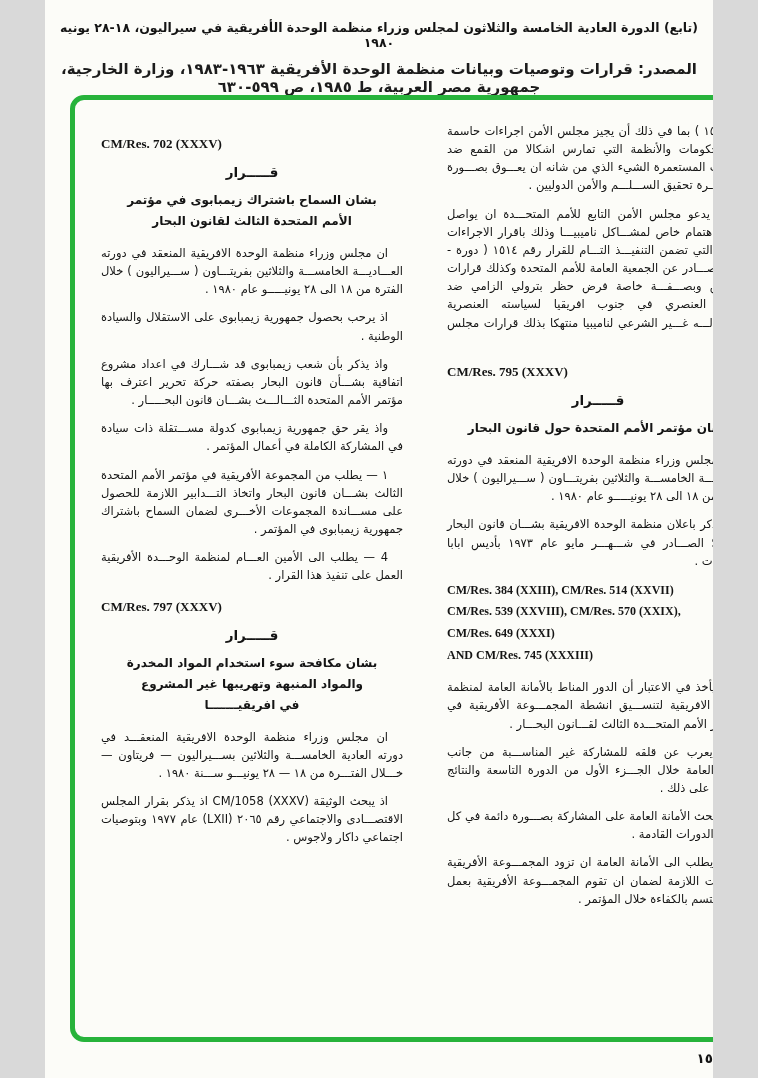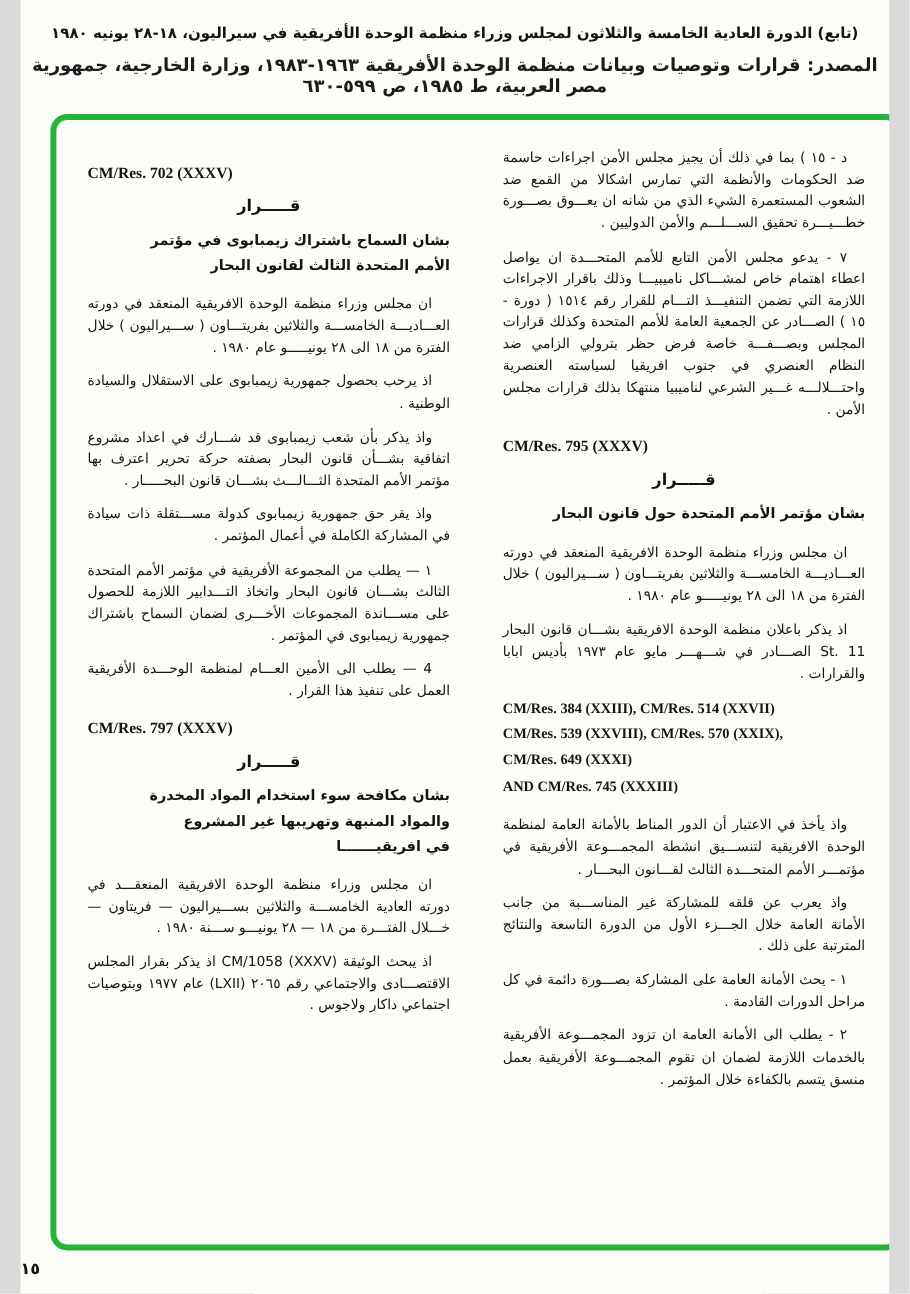--- a/index.html
+++ b/index.html
@@ -1,19 +1,19 @@
 <!DOCTYPE html>
 <html lang="ar"><head>
 <meta charset="utf-8">
 <style>
   html,body { margin:0; padding:0; }
   body { background:#d9d9d9; }
   .page {
     position:relative;
-    width:724px; height:1078px;
+    width:668px; height:1078px;
     background:#fcfcf8;
     font-family:"DejaVu Sans", sans-serif;
     color:#141414;
     overflow:hidden;
     margin:0 auto;
     text-decoration:underline;
   }
   .header { position:absolute; top:20px; left:0; right:0; text-align:center; direction:rtl; }
   .header-line1 { font-weight:700; font-size:12.5px; letter-spacing:0.2px; }
   .header-line2 { font-weight:600; font-size:15px; margin-top:10px; color:#1c1c1c;text-align:center; }
@@ -40,33 +40,33 @@
     direction:ltr; text-align:left;
     font-family:"Liberation Serif", serif;
     font-weight:700; font-size:13px;
     margin:14px 0 12px;
   }
   .blk-title {
     text-align:center; font-weight:700;
     font-size:13.5px; margin:4px 0 10px;
   }
   .blk-subtitle {
-    text-align:right; font-weight:700;
+    text-align:center; font-weight:700;
     font-size:12px; line-height:1.75;
     margin:0 0 12px;
   }
   .blk-reslist {
     direction:ltr; text-align:left;
     font-family:"Liberation Serif", serif;
     font-weight:700; font-size:12px; line-height:1.8;
     margin:2px 0 12px;
   }
   .page-number {
     position:absolute; bottom:12px; left:0; right:0;
-    text-align:left; font-weight:700; font-size:13.5px;
+    text-align:right; font-weight:700; font-size:13.5px;
   }
 </style>
 </head>
 <body>
 
 <div class="page">
 
   <div class="header">
     <div class="header-line1">(تابع) الدورة العادية الخامسة والثلاثون لمجلس وزراء منظمة الوحدة الأفريقية في سيراليون، ١٨-٢٨ يونيه ١٩٨٠</div>
     <div class="header-line2">المصدر: قرارات وتوصيات وبيانات منظمة الوحدة الأفريقية ١٩٦٣-١٩٨٣، وزارة الخارجية، جمهورية مصر العربية، ط ١٩٨٥، ص ٥٩٩-٦٣٠</div>

